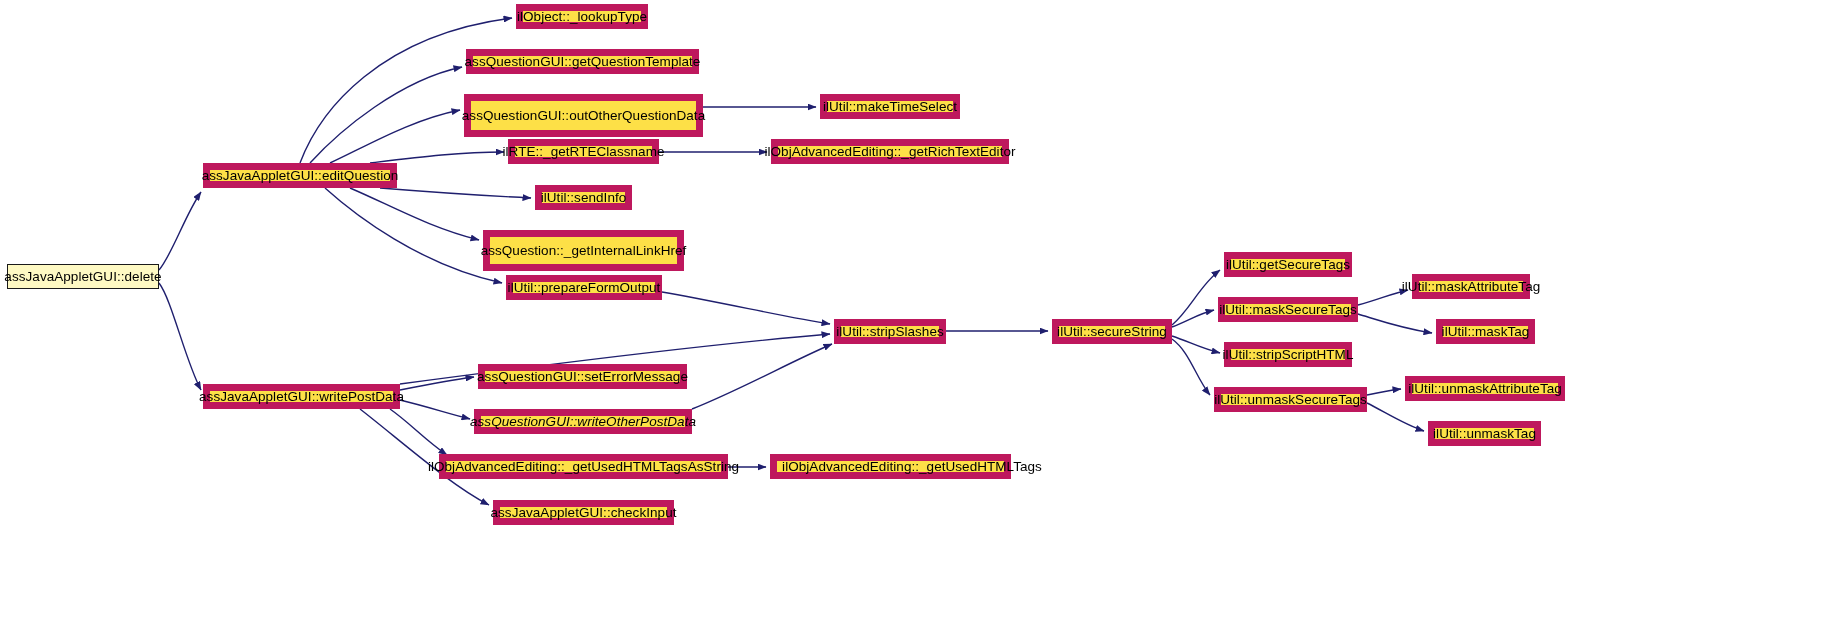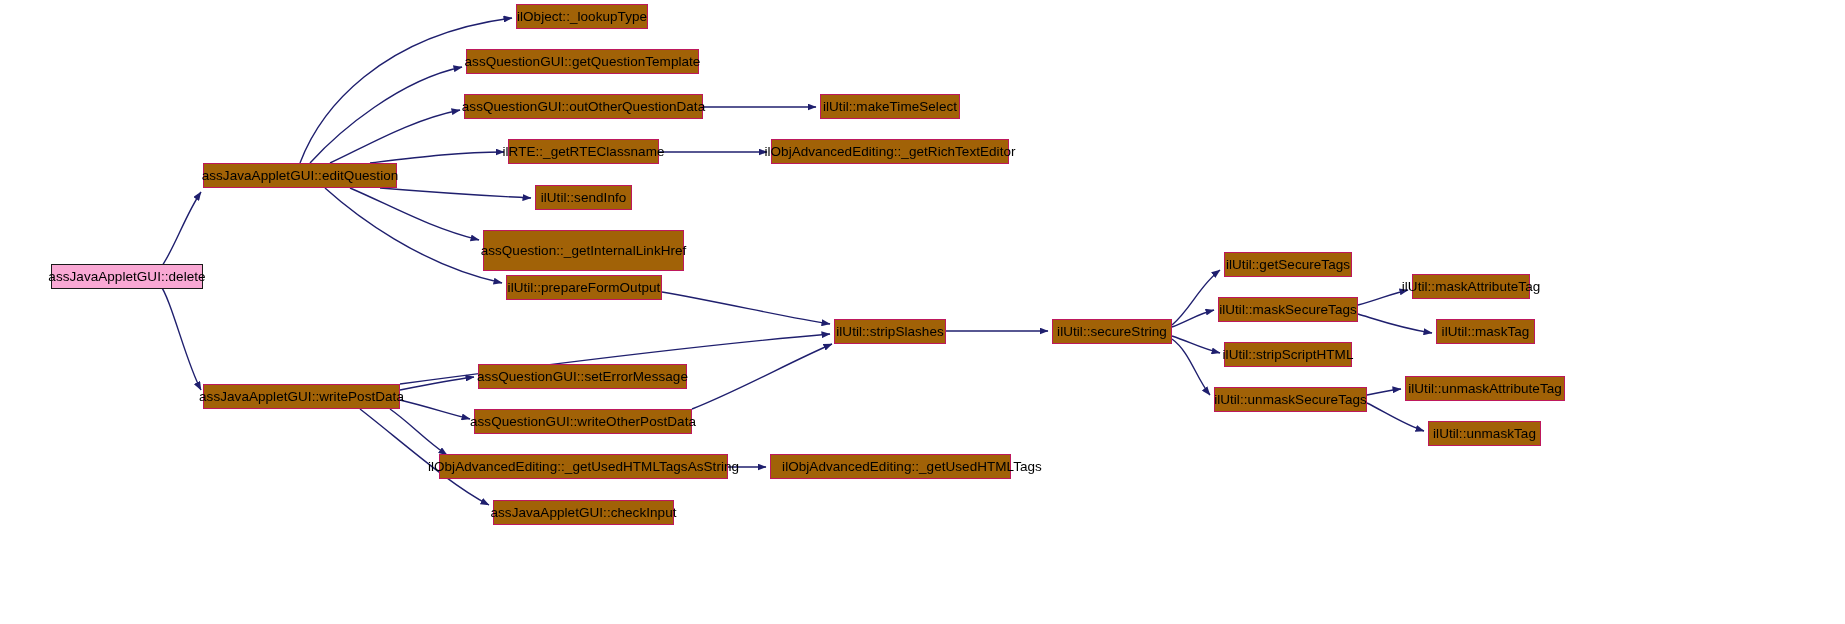--- a/index.html
+++ b/index.html
@@ -22,34 +22,33 @@
     width: 1845px;
     height: 624px;
     pointer-events: none;
   }
   .node {
     position: absolute;
     box-sizing: border-box;
     display: flex;
     align-items: center;
     justify-content: center;
-    border: 1px solid #be185d;
-    background: #a16207;
+    border: 7px solid #be185d;
+    background: #fde047;
     color: #000000;
     font-size: 13.5px;
     line-height: 1;
     white-space: nowrap;
     letter-spacing: 0.05px;
     cursor: pointer;
   }
   .node.root {
-    background: #f9a8d4;
+    background: #fef9c3;
     border: 1px solid #1a1a1a;
     font-weight: 400;
-    margin-left: 44px;
   }
   .node-label {
     padding: 0 9px;
   }
 </style>
 </head>
 <body>
 
 <div id="graph-root">
 
@@ -100,39 +99,39 @@
       </div>
       <div class="node" style="left: 203px; top: 384px; width: 197px; height: 25px;">
         <span class="node-label">assJavaAppletGUI::writePostData</span>
       </div>
       <div class="node" style="left: 516px; top: 4px; width: 132px; height: 25px;">
         <span class="node-label">ilObject::_lookupType</span>
       </div>
       <div class="node" style="left: 466px; top: 49px; width: 233px; height: 25px;">
         <span class="node-label">assQuestionGUI::getQuestionTemplate</span>
       </div>
-      <div class="node" style="left: 464px; top: 94px; width: 239px; height: 25px; align-items: center;">
+      <div class="node" style="left: 464px; top: 94px; width: 239px; height: 43px; align-items: center;">
         <span class="node-label">assQuestionGUI::outOtherQuestionData</span>
       </div>
       <div class="node" style="left: 508px; top: 139px; width: 151px; height: 25px;">
         <span class="node-label">ilRTE::_getRTEClassname</span>
       </div>
       <div class="node" style="left: 535px; top: 185px; width: 97px; height: 25px;">
         <span class="node-label">ilUtil::sendInfo</span>
       </div>
       <div class="node" style="left: 483px; top: 230px; width: 201px; height: 41px;">
         <span class="node-label">assQuestion::_getInternalLinkHref</span>
       </div>
       <div class="node" style="left: 506px; top: 275px; width: 156px; height: 25px;">
         <span class="node-label">ilUtil::prepareFormOutput</span>
       </div>
       <div class="node" style="left: 478px; top: 364px; width: 209px; height: 25px;">
         <span class="node-label">assQuestionGUI::setErrorMessage</span>
       </div>
-      <div class="node" style="left: 474px; top: 409px; width: 218px; height: 25px;">
+      <div class="node" style="left: 474px; top: 409px; width: 218px; height: 25px; font-style: italic;">
         <span class="node-label">assQuestionGUI::writeOtherPostData</span>
       </div>
       <div class="node" style="left: 439px; top: 454px; width: 289px; height: 25px;">
         <span class="node-label">ilObjAdvancedEditing::_getUsedHTMLTagsAsString</span>
       </div>
       <div class="node" style="left: 493px; top: 500px; width: 181px; height: 25px;">
         <span class="node-label">assJavaAppletGUI::checkInput</span>
       </div>
       <div class="node" style="left: 820px; top: 94px; width: 140px; height: 25px;">
         <span class="node-label">ilUtil::makeTimeSelect</span>

